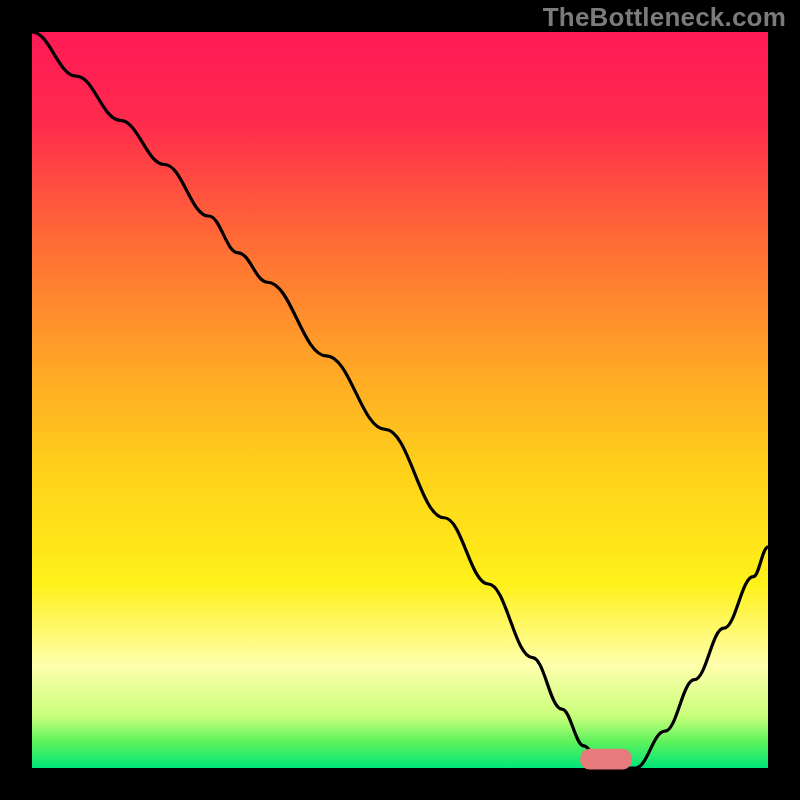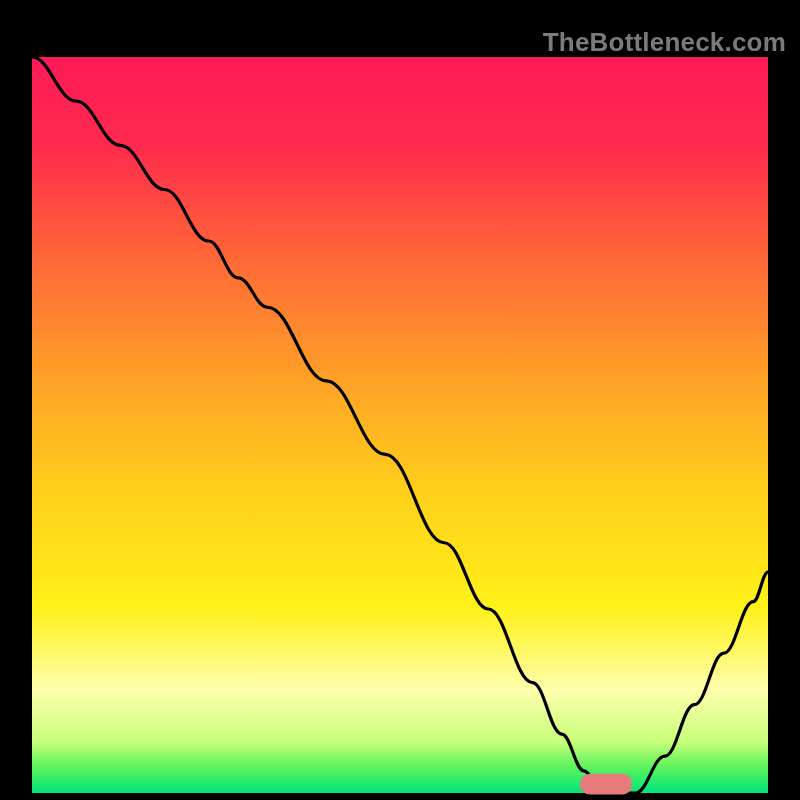--- a/index.html
+++ b/index.html
@@ -11,21 +11,20 @@
     overflow: hidden;
     font-family: Arial, Helvetica, sans-serif;
   }
   .frame {
     position: absolute;
     top: 0;
     left: 0;
     width: 800px;
     height: 564px;
     background: #000;
-    margin-top: 25px;
   }
   .watermark {
     position: absolute;
     top: 2px;
     right: 14px;
     color: #7b7b7b;
     font-size: 26px;
     font-weight: 600;
     letter-spacing: 0.2px;
     user-select: none;

